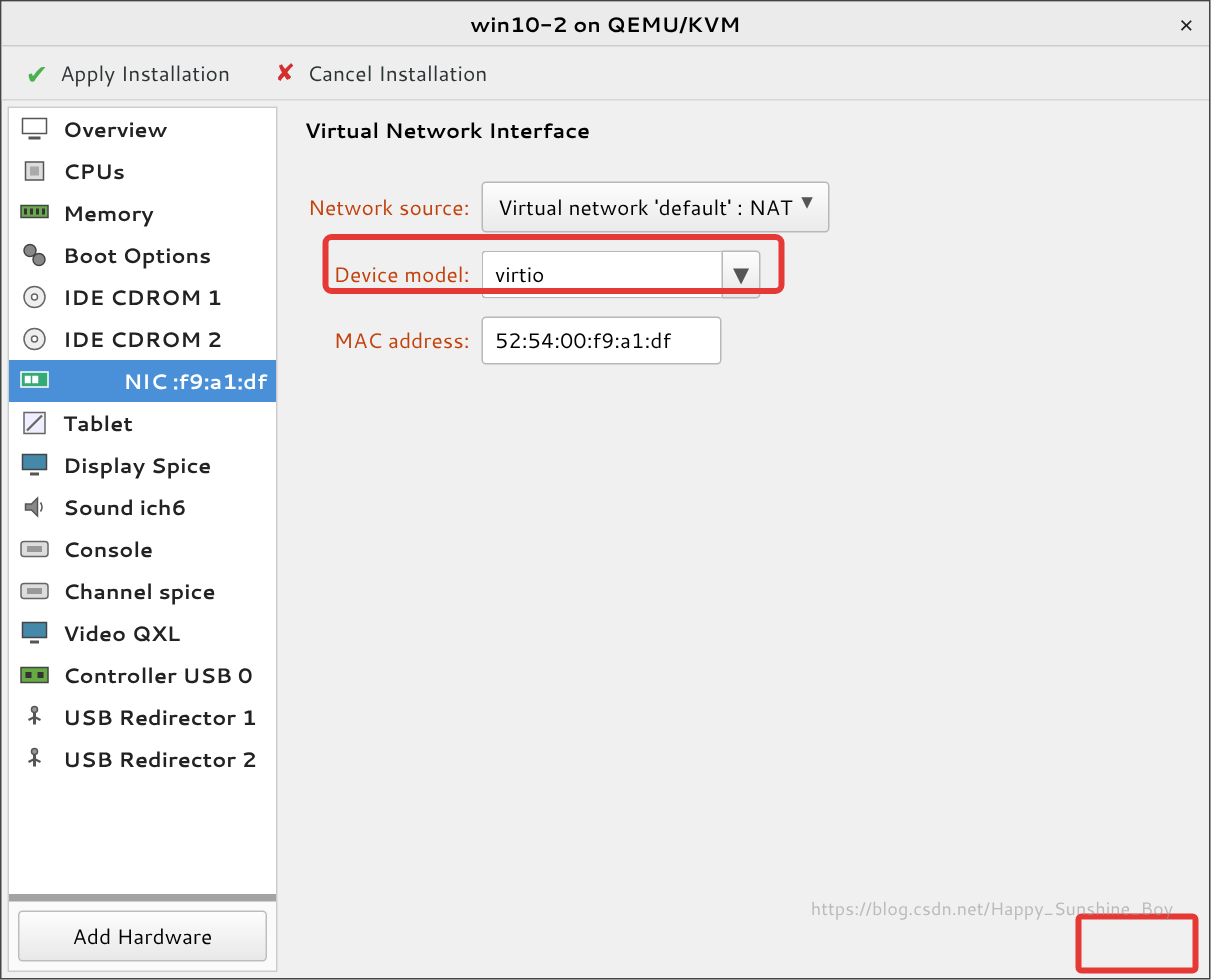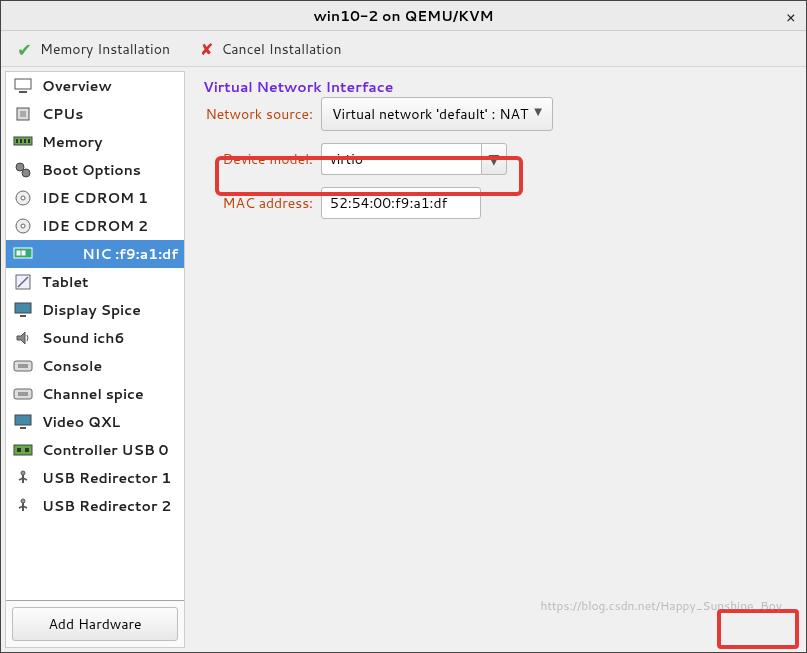--- a/index.html
+++ b/index.html
@@ -11,24 +11,24 @@
   .tb-btn { display: flex; align-items: center; gap: 8px; padding: 4px 6px; cursor: pointer; color: #2e3436; }
   .tb-btn .g-check { color: #4caf50; font-size: 18px; }
   .tb-btn .r-x { color: #d32f2f; font-size: 16px; font-weight: bold; }
   .content { display: flex; height: calc(100% - 66px); }
   .sidebar { width: 180px; background: #fafafa; border: 1px solid #ccc; margin: 4px; display: flex; flex-direction: column; }
   .dev-list { flex: 1; overflow-y: auto; background: #fff; font-weight: bold; }
   .dev-item { display: flex; align-items: center; gap: 8px; padding: 4px 6px; cursor: pointer; color: #222; }
   .dev-item.selected { background: #4a90d9; color: #fff; justify-content: space-between; }
   .dev-item.selected .icn rect, .dev-item.selected .icn circle, .dev-item.selected .icn path { stroke: #fff; }
   .icn { width: 22px; height: 20px; display: flex; align-items: center; justify-content: center; flex-shrink: 0; }
-  .add-hw { border-top: 1px solid #a3a3a3; padding: 6px; }
+  .add-hw { border-top: 5px solid #a3a3a3; padding: 6px; }
   .add-hw button { width: 100%; padding: 6px; background: linear-gradient(#fdfdfd,#e8e8e8); border: 1px solid #bdbdbd; border-radius: 3px; cursor: pointer; }
   .main { flex: 1; padding: 10px 14px; position: relative; }
-  .section-title { font-weight: bold; margin-bottom: 0; color: #6d28d9; }
+  .section-title { font-weight: bold; margin-bottom: 24px; color: #000000; }
   .form-row { display: flex; align-items: center; gap: 8px; margin-bottom: 12px; }
   .form-label { width: 110px; text-align: right; color: #c2410c; }
   .dropdown { display: inline-flex; align-items: flex-start; background: linear-gradient(#fdfdfd,#eaeaea); border: 1px solid #b8b8b8; border-radius: 3px; padding: 6px 10px; cursor: pointer; gap: 6px; }
   .dropdown .arrow { font-size: 10px; color: #555; }
   .txtinput { border: 1px solid #b8b8b8; border-radius: 3px; padding: 5px 8px; background: #fff; width: 160px; }
   .combo { display: flex; }
   .combo .txtinput { border-right: none; border-radius: 3px 0 0 3px; width: 160px; }
   .combo .arrowbtn { width: 26px; background: linear-gradient(#fdfdfd,#e8e8e8); border: 1px solid #b8b8b8; border-radius: 0 3px 3px 0; display: flex; align-items: center; justify-content: center; cursor: pointer; font-size: 10px; color: #555;}
   .highlight-red { position: absolute; border: 4px solid #e53935; border-radius: 6px; pointer-events: none; }
   .hl1 { left: 214px; top: 155px; width: 308px; height: 40px; }
@@ -41,21 +41,21 @@
 <body>
 
 <div class="titlebar">
   <span class="title">win10-2 on QEMU/KVM</span>
   <span class="close">×</span>
 </div>
 
 <div class="toolbar">
   <div class="tb-btn">
     <span class="g-check">✔</span>
-    <span>Memory Installation</span>
+    <span>Apply Installation</span>
   </div>
   <div class="tb-btn">
     <span class="r-x">✘</span>
     <span>Cancel Installation</span>
   </div>
 </div>
 
 <div class="content">
   <div class="sidebar">
     <div class="dev-list">

